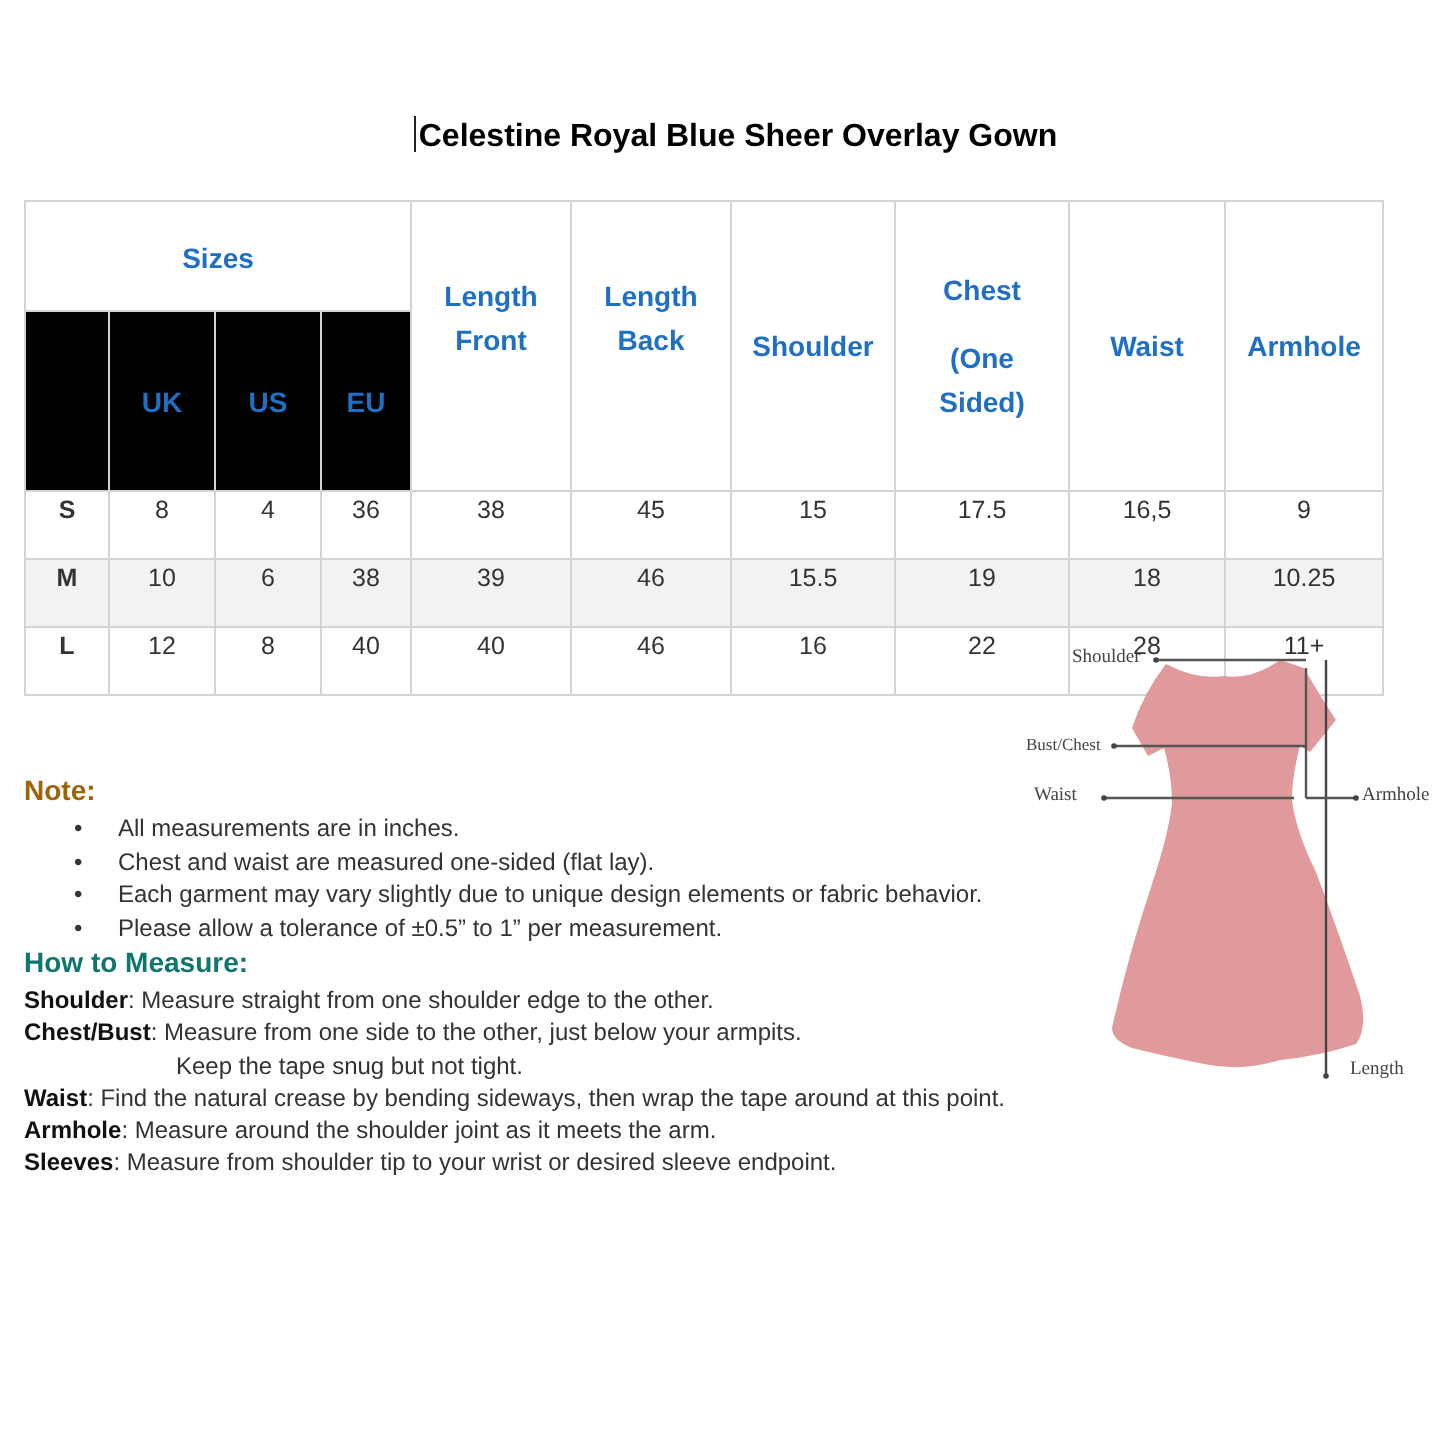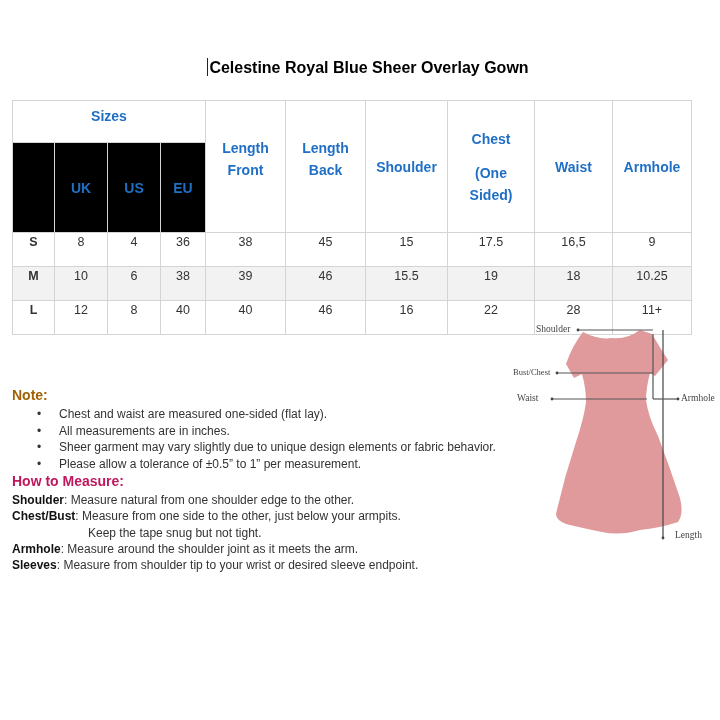--- a/index.html
+++ b/index.html
@@ -6,33 +6,33 @@
   body { width: 720px; height: 720px; position: relative; overflow: hidden;
          font-family: "Liberation Sans", "DejaVu Sans", sans-serif; color: #1a1a1a; }
   .title { position: absolute; top: 58px; left: 16px; width: 704px; text-align: center;
            color: #000000; font-weight: bold; font-size: 16px; }
   .caret { display: inline-block; width: 1px; height: 18px; background: #222; vertical-align: -3px; margin-right: 1px; }
 
   table.size-table { position: absolute; top: 100px; left: 12px; width: 679px;
                      border-collapse: collapse; table-layout: fixed; }
   .size-table td, .size-table th { border: 1px solid #d4d4d4; text-align: center; font-size: 12.5px; padding: 0; }
   .size-table th { color: #1f6fc5; font-weight: bold; font-size: 14px; background: #ffffff; vertical-align: middle; }
-  .size-table th.sizes-head { height: 34px; vertical-align: top; padding-top: 7px; }
+  .size-table th.sizes-head { height: 34px; vertical-align: top; padding-top: 20px; }
   .size-table tr.sub-head th { background: #000000; height: 89px; }
   .size-table th.tall { vertical-align: top; padding-top: 36px; line-height: 22px; }
   .size-table tr.data td { height: 31px; vertical-align: top; padding-top: 2px; color: #333; }
   .size-table tr.data.shaded td { background: #f2f2f2; }
   .size-table td.size-label { font-weight: bold; color: #222; }
   .chest-head { line-height: 22px; }
 
   .note-title { position: absolute; top: 387px; left: 12px; color: #a16207; font-weight: bold; font-size: 14px; }
   ul.notes { position: absolute; top: 406px; left: 12px; margin: 0; padding: 0; list-style: none; font-size: 12px; color: #333; }
   ul.notes li { height: 16.5px; line-height: 16.5px; position: relative; padding-left: 47px; }
   ul.notes li::before { content: "\2022"; position: absolute; left: 25px; font-size: 12px; }
-  .howto-title { position: absolute; top: 473px; left: 12px; color: #be185d; font-weight: bold; font-size: 14px; }
+  .howto-title { position: absolute; top: 473px; left: 12px; color: #0f766e; font-weight: bold; font-size: 14px; }
   .howto { position: absolute; top: 492px; left: 12px; font-size: 12px; color: #333; }
   .howto .line { height: 16.3px; line-height: 16.3px; white-space: nowrap; }
   .howto .line b { color: #111; }
   .howto .indent { padding-left: 76px; }
 
   .diagram { position: absolute; left: 500px; top: 318px; width: 220px; height: 230px; }
   .diagram .lbl { position: absolute; font-family: "Liberation Serif", "DejaVu Serif", serif; font-size: 9.5px; color: #444; }
 </style>
 </head>
 <body>
@@ -105,31 +105,32 @@
     <td>16</td>
     <td>22</td>
     <td>28</td>
     <td>11+</td>
   </tr>
 </tbody>
   </table>
 
 <div class="note-title">Note:</div>
 <ul class="notes">
+  <li>All measurements are in inches.</li>
   <li>Chest and waist are measured one-sided (flat lay).</li>
-  <li>All measurements are in inches.</li>
-  <li>Sheer garment may vary slightly due to unique design elements or fabric behavior.</li>
+  <li>Each garment may vary slightly due to unique design elements or fabric behavior.</li>
   <li>Please allow a tolerance of ±0.5” to 1” per measurement.</li>
 </ul>
 
 <div class="howto-title">How to Measure:</div>
 <div class="howto">
-  <div class="line"><b>Shoulder</b><span>: Measure natural from one shoulder edge to the other.</span></div>
+  <div class="line"><b>Shoulder</b><span>: Measure straight from one shoulder edge to the other.</span></div>
   <div class="line"><b>Chest/Bust</b><span>: Measure from one side to the other, just below your armpits.</span></div>
   <div class="line indent"><span>Keep the tape snug but not tight.</span></div>
+  <div class="line"><b>Waist</b><span>: Find the natural crease by bending sideways, then wrap the tape around at this point.</span></div>
   <div class="line"><b>Armhole</b><span>: Measure around the shoulder joint as it meets the arm.</span></div>
   <div class="line"><b>Sleeves</b><span>: Measure from shoulder tip to your wrist or desired sleeve endpoint.</span></div>
 </div>
 
 <div class="diagram">
   <svg width="220" height="230" viewBox="0 0 220 230">
 
     <path d="M83 14 Q98 22 112 20 Q126 22 140 12 L152 16 Q160 30 168 42 L155 58 L150 55
              Q146 70 146 82 Q148 98 158 118 Q170 150 180 180 Q184 196 178 204
              Q160 210 140 212 Q120 218 102 214 Q82 210 66 206 Q56 202 56 196

